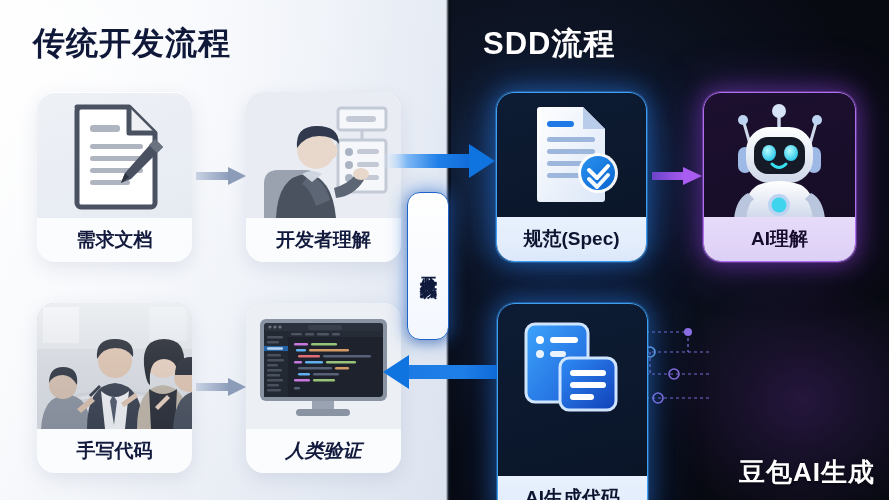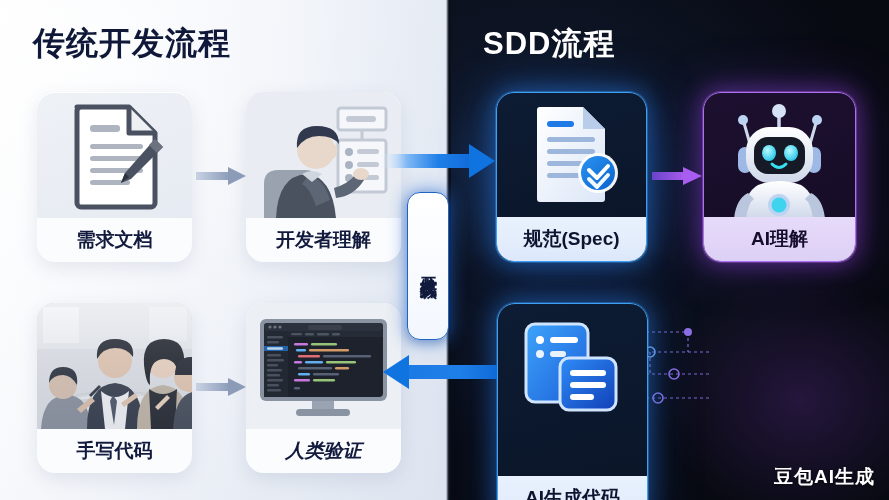--- a/index.html
+++ b/index.html
@@ -121,21 +121,21 @@
     font-size:17px; font-weight:bold; color:#101a3c; line-height:1.05;
     letter-spacing:1px;
   }
 
   
   #circuit { position:absolute; left:640px; top:318px; width:70px; height:110px; z-index:6; }
 
   
   #watermark {
     position:absolute; right:14px; bottom:10px; z-index:20;
-    font-size:19px; font-weight:bold; color:#ffffff;
+    font-size:26px; font-weight:bold; color:#ffffff;
     text-shadow:0 1px 3px rgba(0,0,0,.6); letter-spacing:1px; white-space:nowrap;
   }
 
   
   .doc-pencil { position:absolute; left:50%; top:50%; transform:translate(-50%,-50%); }
 
   
   .dev-art { position:absolute; inset:0; }
 
   

